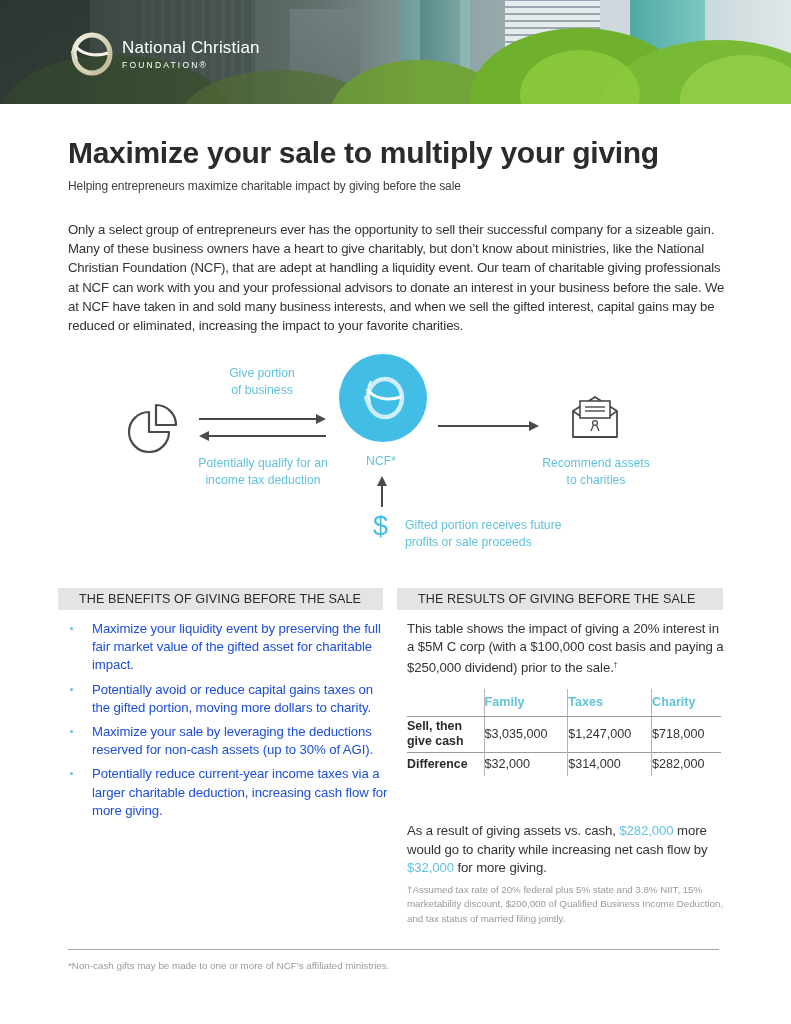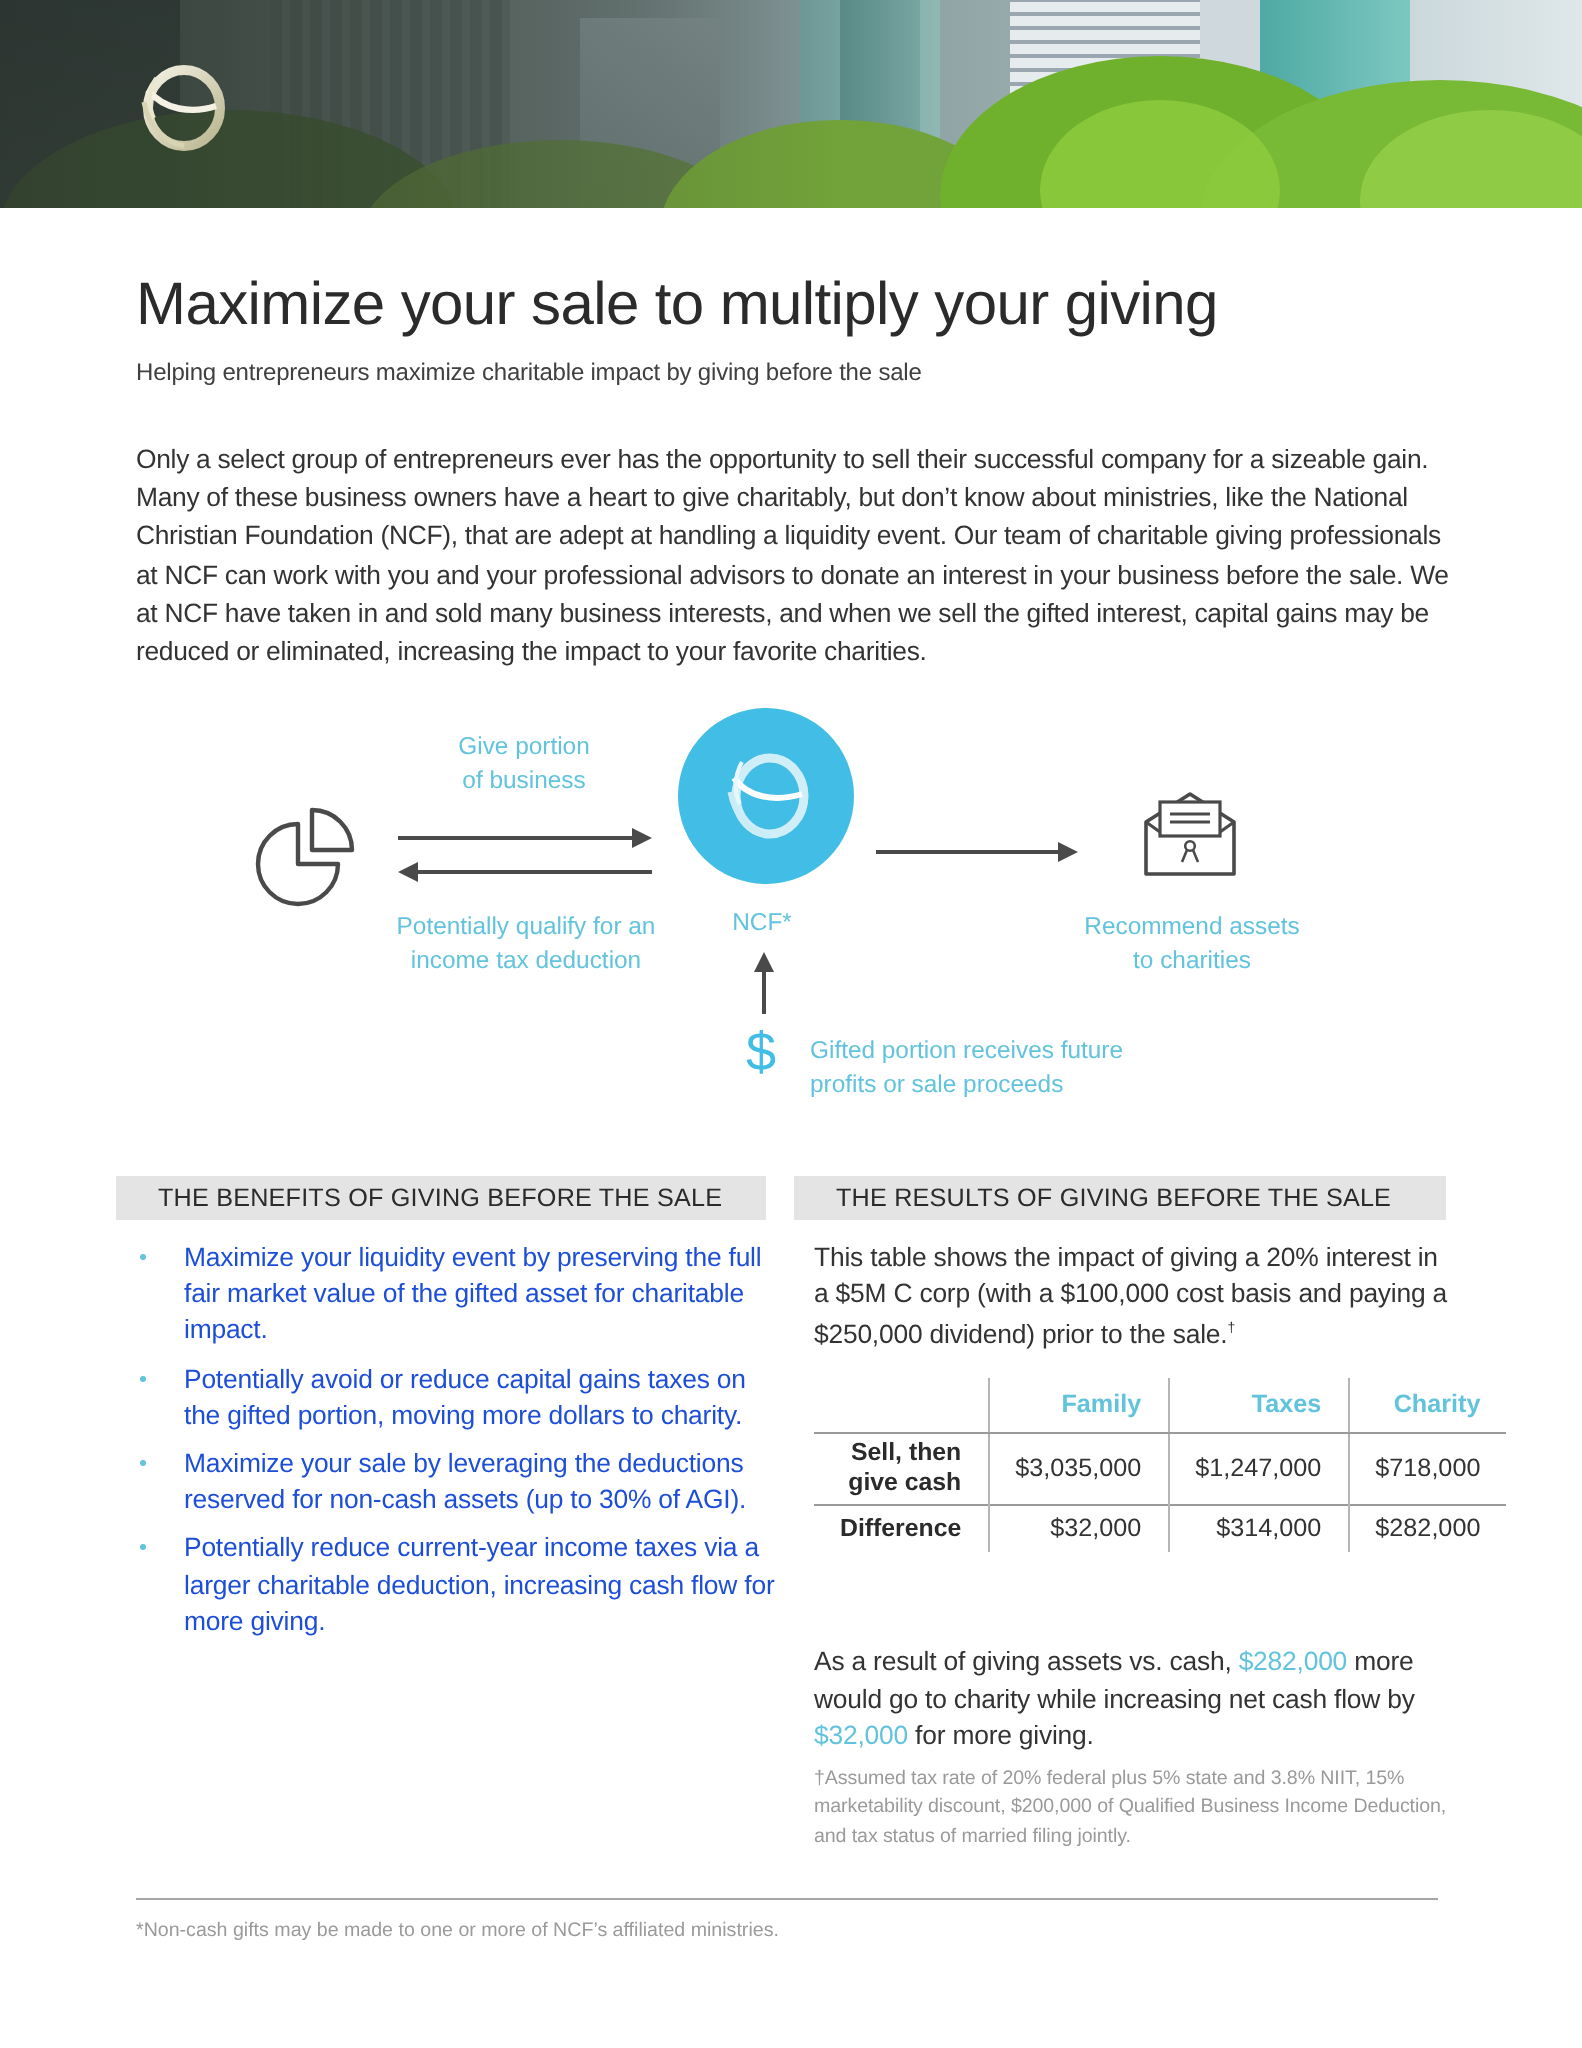--- a/index.html
+++ b/index.html
@@ -30,21 +30,21 @@
   .hero .t7 { left: 680px; top: 55px; width: 130px; height: 90px; background: #95cf48; opacity:.8; }
   .hero .shade { position:absolute; left:0; top:0; width:420px; height:104px; background: linear-gradient(90deg, rgba(40,48,44,.55), rgba(40,48,44,0)); }
 
   .logo { position: absolute; left: 68px; top: 31px; display: flex; align-items: center; }
   .logo-mark { width: 46px; height: 46px; }
   .logo-text { margin-left: 8px; color: #fff; }
   .logo-name { font-size: 17px; letter-spacing: .2px; line-height: 20px; }
   .logo-sub { font-size: 8.5px; letter-spacing: 2.2px; line-height: 12px; margin-top: 1px; }
 
   
-  .title { position: absolute; left: 68px; top: 136px; font-size: 30px; font-weight: 400; color: #2b2b2b; letter-spacing: -0.3px; }
+  .title { position: absolute; left: 68px; top: 136px; font-size: 30px; font-weight: 700; color: #2b2b2b; letter-spacing: -0.3px; }
   .subtitle { position: absolute; left: 68px; top: 179px; font-size: 12px; color: #404040; letter-spacing: -0.1px; }
   .intro { position: absolute; left: 68px; top: 220px; width: 660px; font-size: 13.2px; line-height: 19.2px; color: #333; letter-spacing: -0.15px; }
 
   
   .diagram { position: absolute; left: 0; top: 345px; width: 791px; height: 215px; }
   .dlabel { position: absolute; font-size: 12.2px; line-height: 17px; color: #62c3dc; text-align: center; }
   .ncf-circle { position: absolute; left: 339px; top: 9px; width: 88px; height: 88px; border-radius: 50%; background: #41bde6; }
   .arrow-line { position: absolute; height: 1.5px; background: #4a4a4a; }
   .arrow-head-r { position: absolute; width: 0; height: 0; border-top: 5px solid transparent; border-bottom: 5px solid transparent; border-left: 10px solid #4a4a4a; }
   .arrow-head-l { position: absolute; width: 0; height: 0; border-top: 5px solid transparent; border-bottom: 5px solid transparent; border-right: 10px solid #4a4a4a; }
@@ -57,21 +57,21 @@
 
   
   .benefits { position: absolute; left: 70px; top: 620px; width: 320px; list-style: none; }
   .benefits li { position: relative; padding-left: 22px; font-size: 13.2px; line-height: 18.2px; color: #1d4ed8; margin-bottom: 6px; letter-spacing: -0.1px; }
   .benefits li .bullet { position: absolute; left: 0; top: 7px; width: 3px; height: 3px; background: #62c3dc; border-radius: 50%; }
 
   
   .results-intro { position: absolute; left: 407px; top: 620px; width: 320px; font-size: 13.2px; line-height: 18.2px; color: #333; letter-spacing: -0.1px; }
   .results-intro sup, .footnote-mark { font-size: 7px; vertical-align: super; }
   table.rtable { position: absolute; left: 407px; top: 689px; width: 314px; border-collapse: collapse; font-size: 12.6px; color: #333; }
-  table.rtable th, table.rtable td { text-align: right; padding: 0 13px; }
+  table.rtable th, table.rtable td { text-align: left; padding: 0 0; }
   table.rtable thead th { height: 27px; color: #62c3dc; font-weight: bold; font-size: 12.6px; border-bottom: 1.5px solid #9a9a9a; }
   table.rtable thead th:first-child { width: 77px; }
   table.rtable tbody tr { border-bottom: 1.5px solid #9a9a9a; }
   table.rtable tbody tr:last-child { border-bottom: none; }
   table.rtable tbody th { font-weight: bold; line-height: 15px; font-size: 12.4px; color: #2b2b2b; }
   table.rtable tbody tr.tall th, table.rtable tbody tr.tall td { height: 36px; }
   table.rtable tbody tr.short th, table.rtable tbody tr.short td { height: 24px; }
   table.rtable th + th, table.rtable td, table.rtable tbody th + td { border-left: 1.2px solid #b5b5b5; }
 
   .results-summary { position: absolute; left: 407px; top: 822px; width: 320px; font-size: 13.2px; line-height: 18.6px; color: #333; letter-spacing: -0.1px; }
@@ -108,20 +108,24 @@
         <linearGradient id="lg1" x1="0" y1="0" x2="1" y2="1">
           <stop offset="0" stop-color="#f4f1e4"></stop>
           <stop offset="1" stop-color="#b9b58f"></stop>
         </linearGradient>
       </defs>
       <ellipse cx="24" cy="23" rx="18" ry="19" fill="none" stroke="url(#lg1)" stroke-width="5"></ellipse>
       <path d="M6 14 C 14 24, 28 26, 40 22" fill="none" stroke="#f4f1e4" stroke-width="3.2"></path>
       <path d="M4 20 C 6 32, 14 40, 24 42" fill="none" stroke="#d8d3b2" stroke-width="2.5"></path>
       <path d="M10 8 C 6 14, 6 22, 9 28" fill="none" stroke="#ebe7cf" stroke-width="2"></path>
     </svg>
+    <div class="logo-text">
+      <div class="logo-name">National Christian</div>
+      <div class="logo-sub">FOUNDATION®</div>
+    </div>
   </div>
 </div>
 
 <h1 class="title">Maximize your sale to multiply your giving</h1>
 <div class="subtitle">Helping entrepreneurs maximize charitable impact by giving before the sale</div>
 <p class="intro">Only a select group of entrepreneurs ever has the opportunity to sell their successful company for a sizeable gain. Many of these business owners have a heart to give charitably, but don’t know about ministries, like the National Christian Foundation (NCF), that are adept at handling a liquidity event. Our team of charitable giving professionals at NCF can work with you and your professional advisors to donate an interest in your business before the sale. We at NCF have taken in and sold many business interests, and when we sell the gifted interest, capital gains may be reduced or eliminated, increasing the impact to your favorite charities.</p>
 
 <div class="diagram">
 
   <svg style="position:absolute;left:127px;top:57px;" width="54" height="52" viewBox="0 0 54 52">

